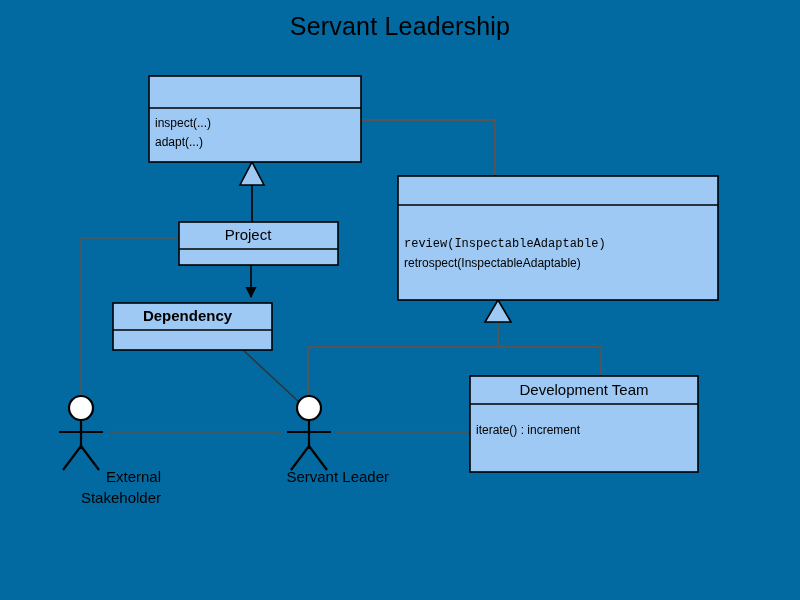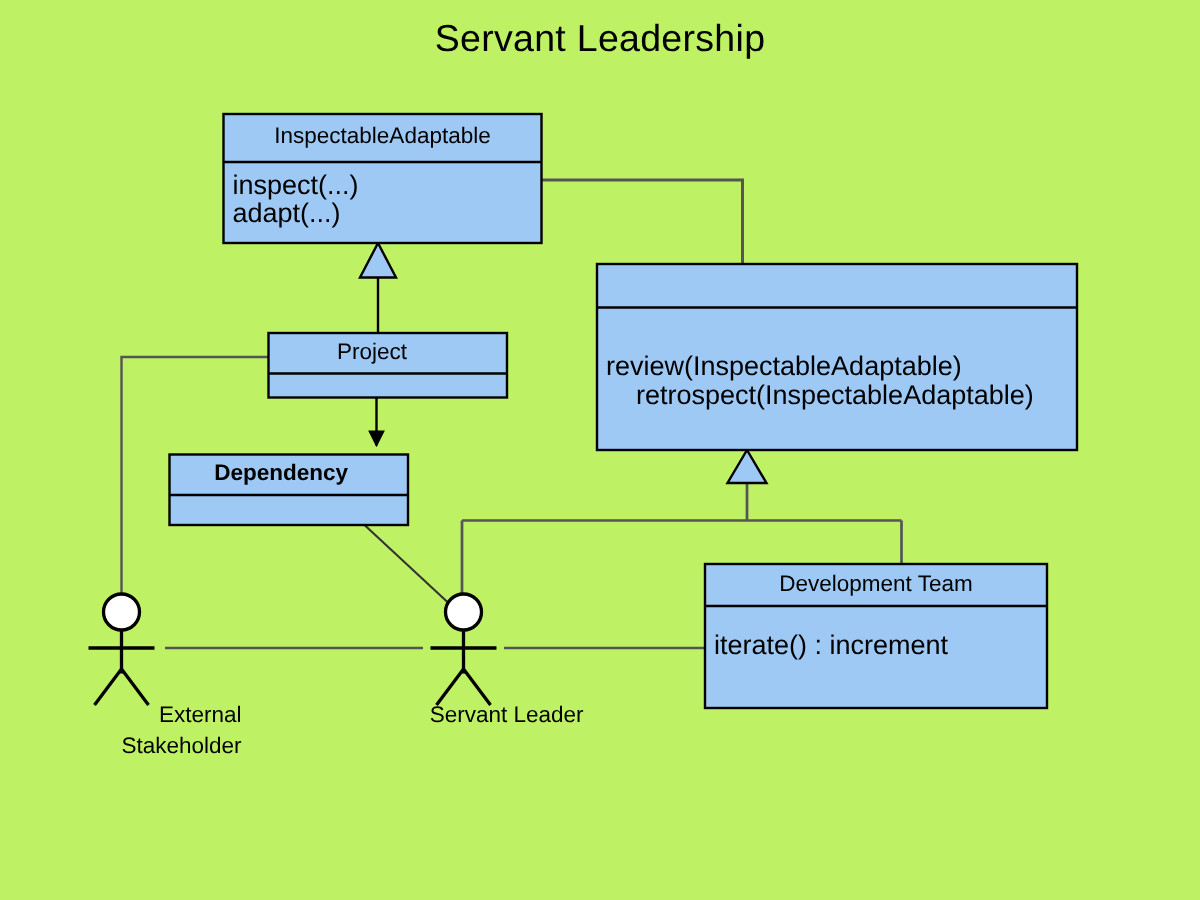--- a/index.html
+++ b/index.html
@@ -4,21 +4,21 @@
 <style>
   html, body {
     margin: 0;
     padding: 0;
     background: #ffffff;
   }
   #canvas {
     position: relative;
     width: 800px;
     height: 600px;
-    background: #bef264;
+    background: #0369a1;
     overflow: hidden;
     font-family: "Liberation Sans", sans-serif;
   }
   #diagram-svg {
     position: absolute;
     left: 0;
     top: 0;
     width: 800px;
     height: 600px;
   }
@@ -42,21 +42,21 @@
   }
   .cls-name {
     position: absolute;
     text-align: center;
     font-size: 15px;
     color: #000000;
     white-space: nowrap;
   }
   .cls-members {
     position: absolute;
-    font-size: 18px;
+    font-size: 12px;
     color: #000000;
     line-height: 19px;
     white-space: nowrap;
   }
   .actor-label {
     position: absolute;
     text-align: right;
     font-size: 15px;
     color: #000000;
     line-height: 21px;
@@ -153,26 +153,25 @@
       <line x1="309" y1="446" x2="291" y2="470" stroke="#000000" stroke-width="2.2"></line>
       <line x1="309" y1="446" x2="327" y2="470" stroke="#000000" stroke-width="2.2"></line>
     </g>
 
   </svg>
 
   <div class="layer-text">
 
     <div class="diagram-title">Servant Leadership</div>
 
-    <div class="cls-name" style="left:149px; top:82px; width:212px;">InspectableAdaptable</div>
     <div class="cls-members" style="left:155px; top:114px;">inspect(...)</div>
     <div class="cls-members" style="left:155px; top:133px;">adapt(...)</div>
 
-    <div class="cls-members" style="left:404px; top:235px;">review(InspectableAdaptable)</div>
-    <div class="cls-members" style="left:404px; top:254px;margin-left:20px;">retrospect(InspectableAdaptable)</div>
+    <div class="cls-members" style="left:404px; top:235px;font-family:Liberation Mono, monospace;">review(InspectableAdaptable)</div>
+    <div class="cls-members" style="left:404px; top:254px;">retrospect(InspectableAdaptable)</div>
 
     <div class="cls-name" style="left:179px; top:226px; width:138px;">Project</div>
 
     <div class="cls-name" style="left:113px; top:307px; width:149px;font-weight:bold;">Dependency</div>
 
     <div class="cls-name" style="left:470px; top:381px; width:228px;">Development Team</div>
     <div class="cls-members" style="left:476px; top:421px;">iterate() : increment</div>
 
     <div class="actor-label" style="left:1px; top:466px; width:160px;">
       <div>External</div>

